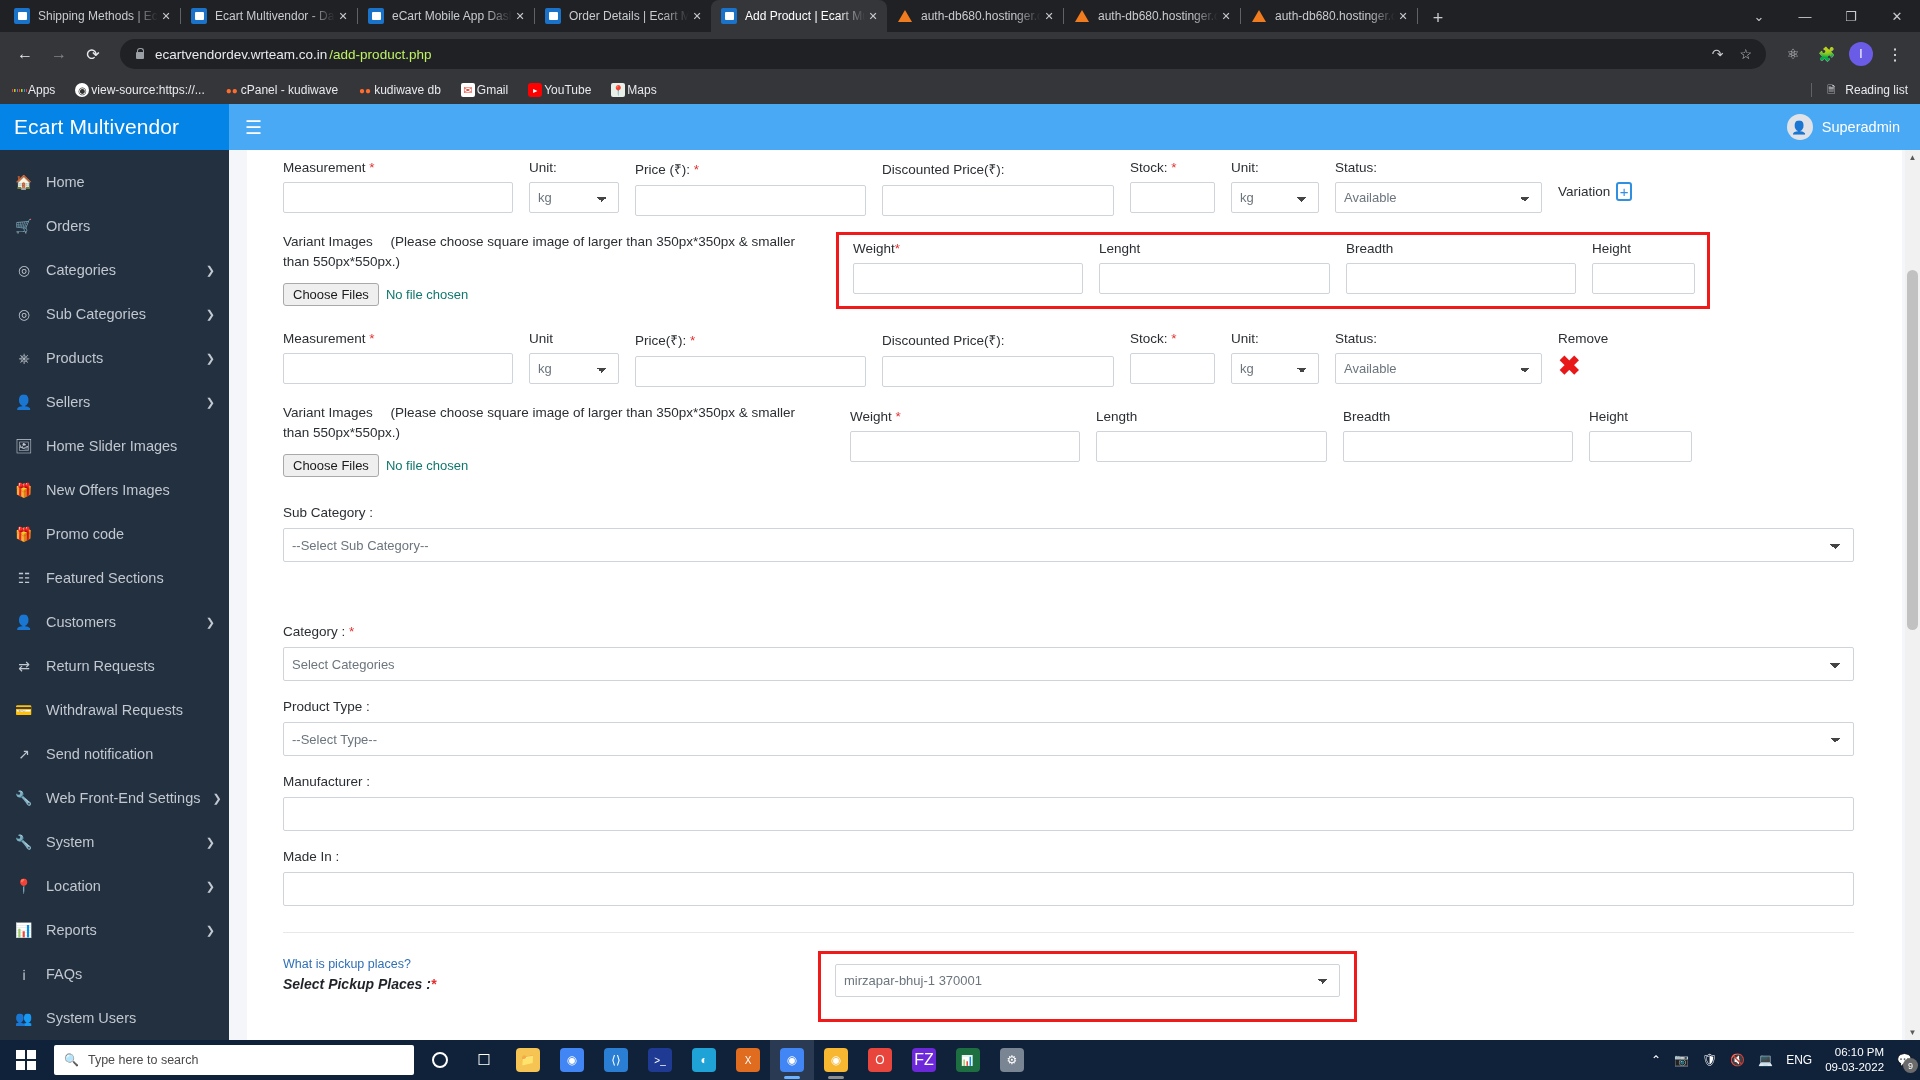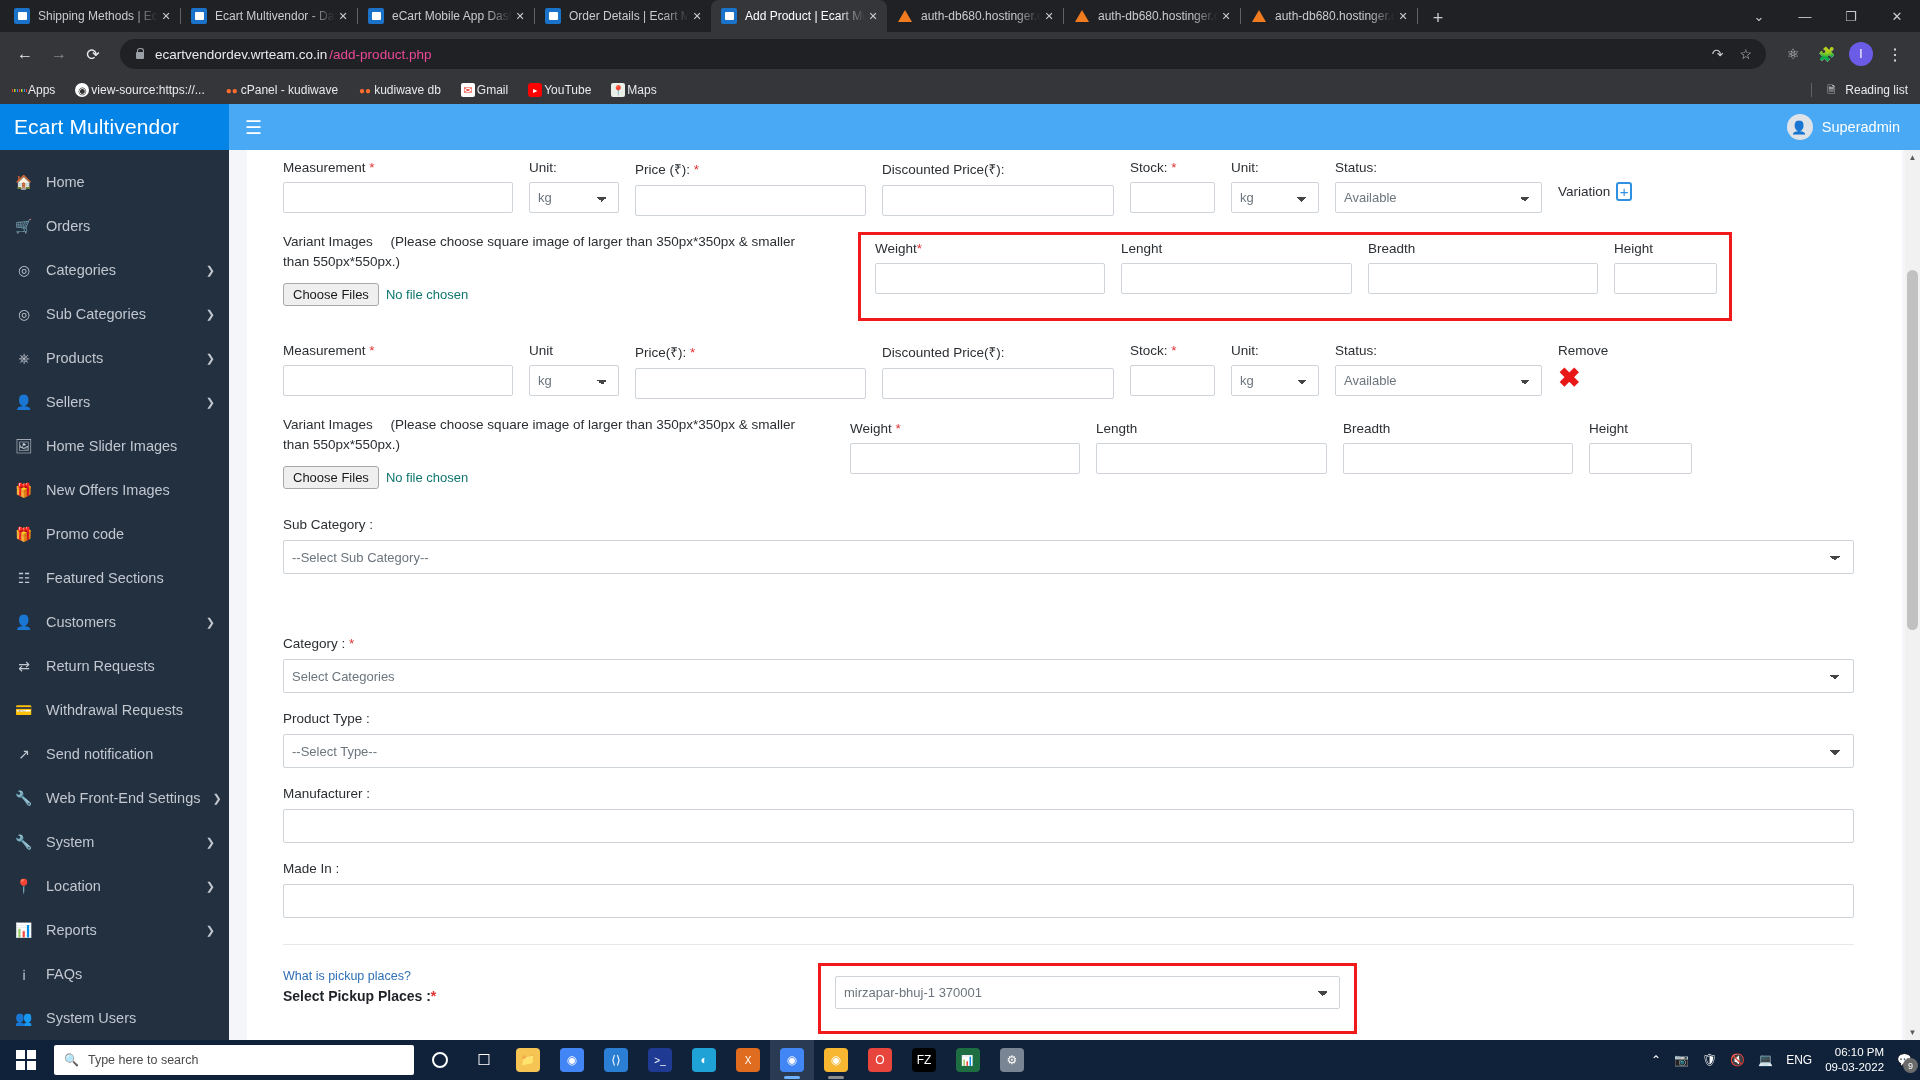--- a/index.html
+++ b/index.html
@@ -58,21 +58,21 @@
   .omnibox {
     flex: 1 1 auto; height: 30px; background: #202124; border-radius: 16px;
     display: flex; align-items: center; padding: 0 14px; margin: 0 8px;
     color: #e8eaed; font-size: 13.5px; gap: 10px;
   }
   .lockicon { width: 11px; height: 13px; position: relative; flex: 0 0 11px; }
   .lockicon::before { content:""; position:absolute; left:1.5px; top:4px; width:8px; height:7px;
                       background:#9aa0a6; border-radius:1px;}
   .lockicon::after { content:""; position:absolute; left:3px; top:0.5px; width:5px; height:5px;
                      border:1.5px solid #9aa0a6; border-bottom:none; border-radius:3px 3px 0 0;}
-  .url-dim { color: #ec4899; }
+  .url-dim { color: #bef264; }
   .omni-right { margin-left: auto; display: flex; align-items: center; gap: 16px; }
   .ico { color: #c8cbcf; font-size: 14px; line-height: 1; }
   .avatar-chip { width: 24px; height: 24px; border-radius: 50%; background: #6b5ce7;
                  color: #fff; font-size: 12px; display: flex; align-items: center; justify-content: center; }
 
   .bookmarks {
     height: 28px; background: #35363a; display: flex; align-items: center;
     padding: 0 12px; gap: 20px; flex: 0 0 28px; color: #e8eaed; font-size: 12px;
   }
   .bm { display: flex; align-items: flex-start; gap: 2px; white-space: nowrap; }
@@ -162,21 +162,21 @@
   .xmark { color: #e81818; font-size: 27px; line-height: 1; font-weight: 700; }
 
   .fullrow { margin-top: 14px; }
   .fullrow .flabel { margin-bottom: 8px; }
   .wide-input { width: 100%; height: 34px; }
   select.wide-input { background-position: calc(100% - 18px) 15px, calc(100% - 13px) 15px; }
 
   .hr-sep { border: none; border-top: 1px solid #e6e9ec; margin: 26px 0 18px 0; }
 
   .pickup-link { color: #2f6fb5; font-size: 12.5px; text-decoration: none; }
-  .pickup-label { font-size: 14px; font-weight: 700; color: #1f2328; margin-top: 5px; }
+  .pickup-label { font-size: 14px; font-weight: 700; color: #1f2328; margin-top: 5px; font-style: italic; }
   .pickup-select { width: 505px; height: 33px; }
 
   .vscroll {
     position: absolute; right: 0; top: 0; width: 15px; bottom: 0; background: #f1f1f1;
   }
   .vscroll .thumb {
     position: absolute; left: 2px; width: 11px; background: #c1c1c1; border-radius: 6px;
     top: 120px; height: 360px;
   }
   .vscroll .arrow { position:absolute; left:0; width:15px; height:15px; color:#5a5a5a; font-size:8px;
@@ -501,21 +501,21 @@
                 <div class="hintline">
                   <span style="margin-right:14px">Variant Images</span>
                   <span>(Please choose square image of larger than 350px*350px &amp; smaller than 550px*550px.)</span>
                 </div>
                 <div class="choose-wrap">
                   <button class="choose-btn">Choose Files</button>
                   <span class="nofile">No file chosen</span>
                 </div>
               </div>
 
-              <div class="redbox dimbox" style="padding:6px 12px 24px 14px;margin-left:22px;">
+              <div class="redbox dimbox" style="padding:6px 12px 12px 14px;">
                 <div class="fcol w-weight">
                   <div class="flabel">
                     <span>Weight</span><span class="req">*</span>
                   </div>
                   <input class="finput" value="" style="">
                 </div>
                 <div class="fcol w-length">
                   <div class="flabel">Lenght</div>
                   <input class="finput" value="" style="">
                 </div>
@@ -719,21 +719,21 @@
       <span class="runline" style="background:#6cb2ff"></span>
     </div>
     <div class="tb-ico" style="position:relative">
       <span class="tb-sq" style="background:#f7b731">◉</span>
       <span class="runline" style="background:#8d8d8d"></span>
     </div>
     <div class="tb-ico">
         <span class="tb-sq" style="background:#e8453c">O</span>
       </div>
     <div class="tb-ico">
-        <span class="tb-sq" style="background:#000000;font-size:12px">FZ</span>
+        <span class="tb-sq" style="background:#6d28d9;font-size:16px">FZ</span>
       </div>
     <div class="tb-ico">
         <span class="tb-sq" style="background:#1d6f42;font-size:10px">📊</span>
       </div>
     <div class="tb-ico">
         <span class="tb-sq" style="background:#7a8594">⚙</span>
       </div>
 
     <div class="tray">
       <span>⌃</span>

